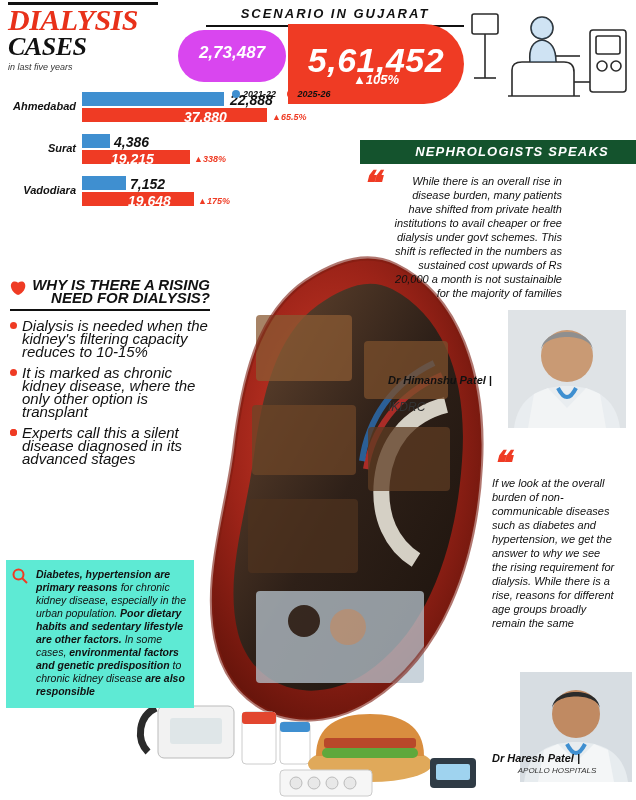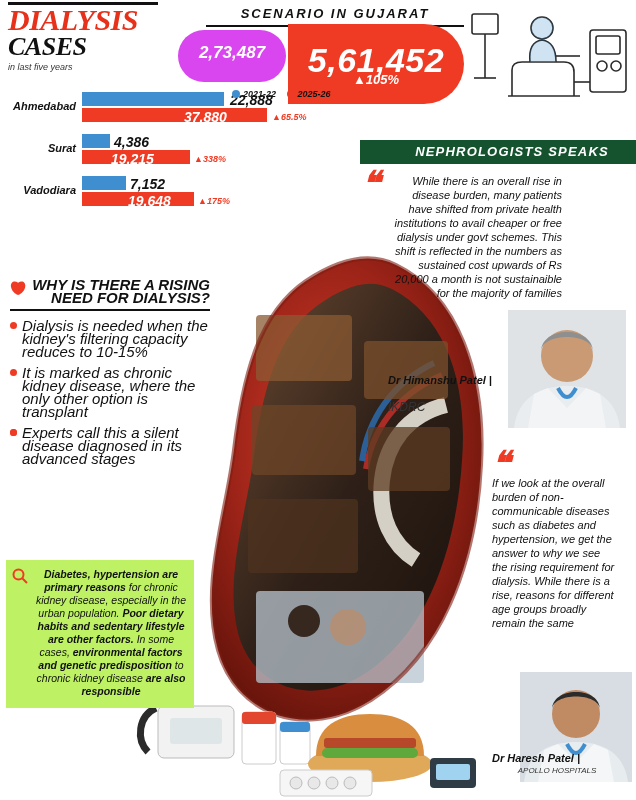--- a/index.html
+++ b/index.html
@@ -84,22 +84,22 @@
   .why-head{font-size:15px;font-weight:bold;color:#111;line-height:13px;padding-left:22px;text-align:right;}
   .why-icon{position:absolute;left:0;top:2px;width:18px;height:16px;}
   .why-rule{width:200px;height:2px;background:#111;margin-top:5px;}
   .why-item{
     position:relative;font-size:15px;line-height:13px;color:#111;margin-top:8px;padding-left:12px;
   }
   .why-item .dot{position:absolute;left:0;top:3px;width:7px;height:7px;border-radius:50%;background:#ef3b24;}
 
   
   .diab{
-    position:absolute;left:6px;top:560px;width:188px;background:#bef264;
-    padding:8px 8px 10px 8px;box-sizing:border-box;text-align:center;
+    position:absolute;left:6px;top:560px;width:188px;background:#5eead4;
+    padding:8px 8px 10px 8px;box-sizing:border-box;
   }
   .diab-icon{position:absolute;left:6px;top:8px;width:16px;height:16px;}
   .diab p{margin:0;font-size:10.5px;line-height:13px;color:#111;}
   .diab .first{padding-left:22px;}
   .diab b{font-weight:bold;}
 
   
   .neph-bar{
     position:absolute;left:360px;top:140px;width:304px;height:24px;background:#14532d;
   }

